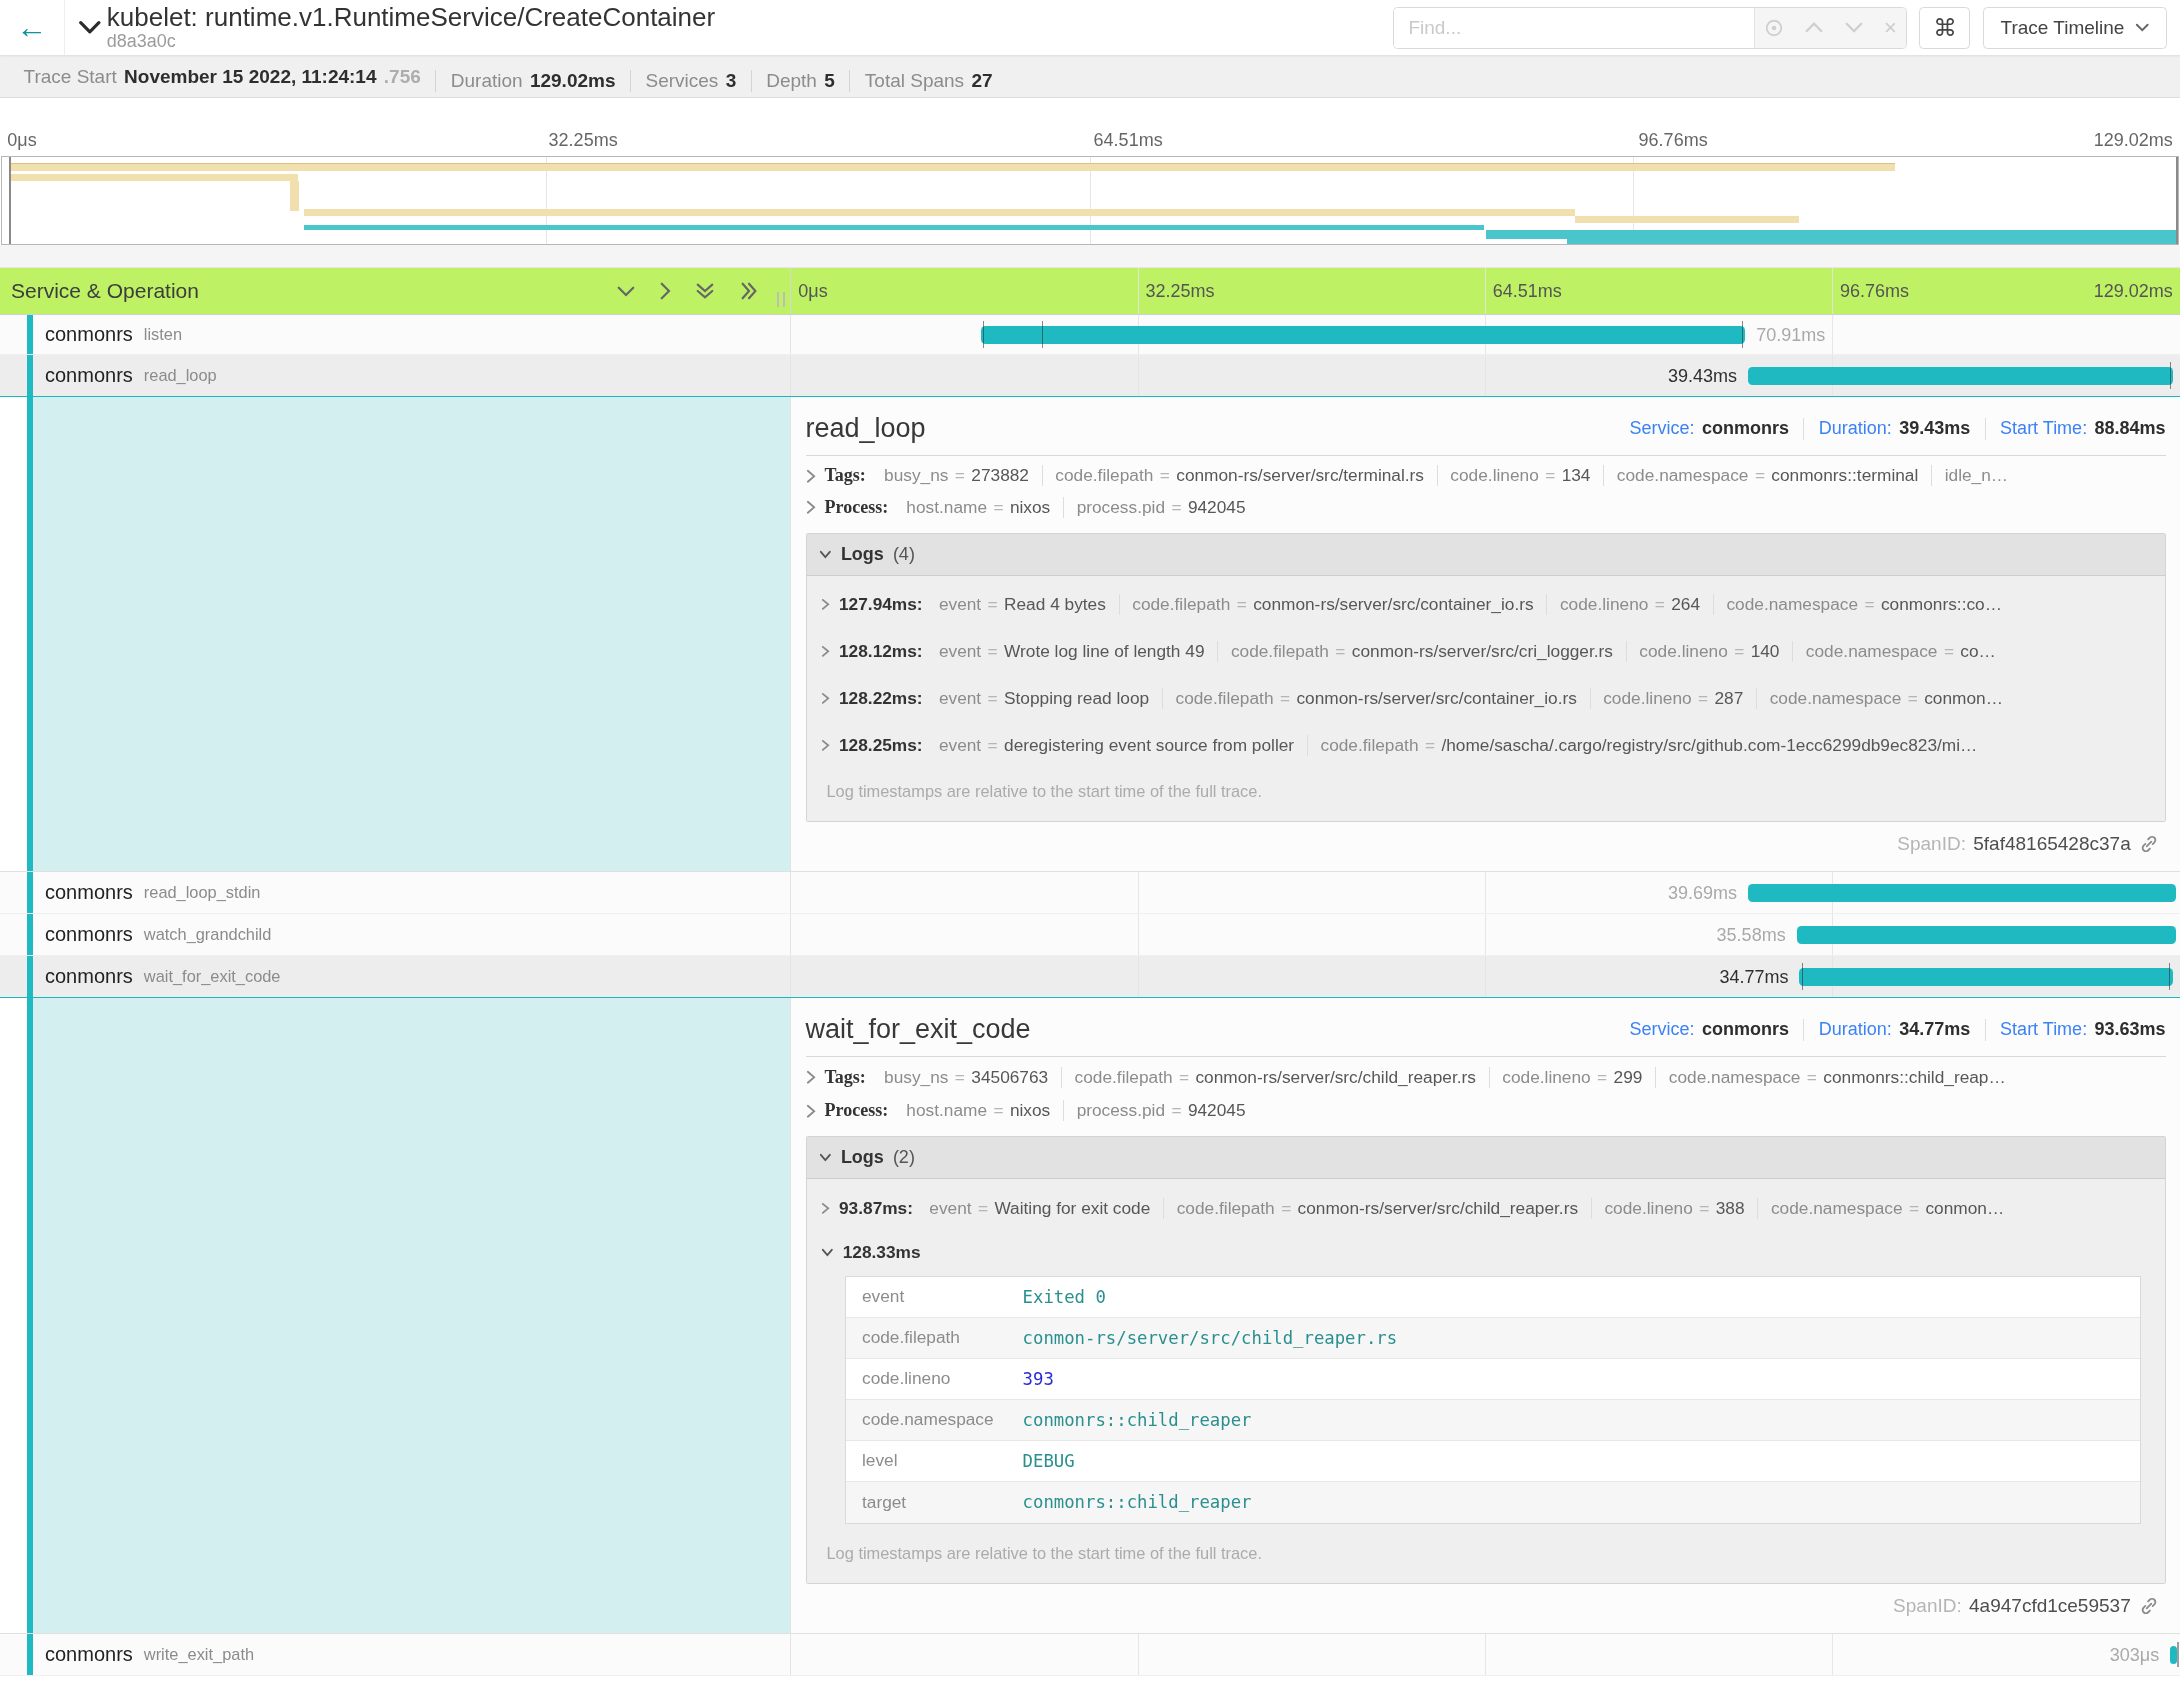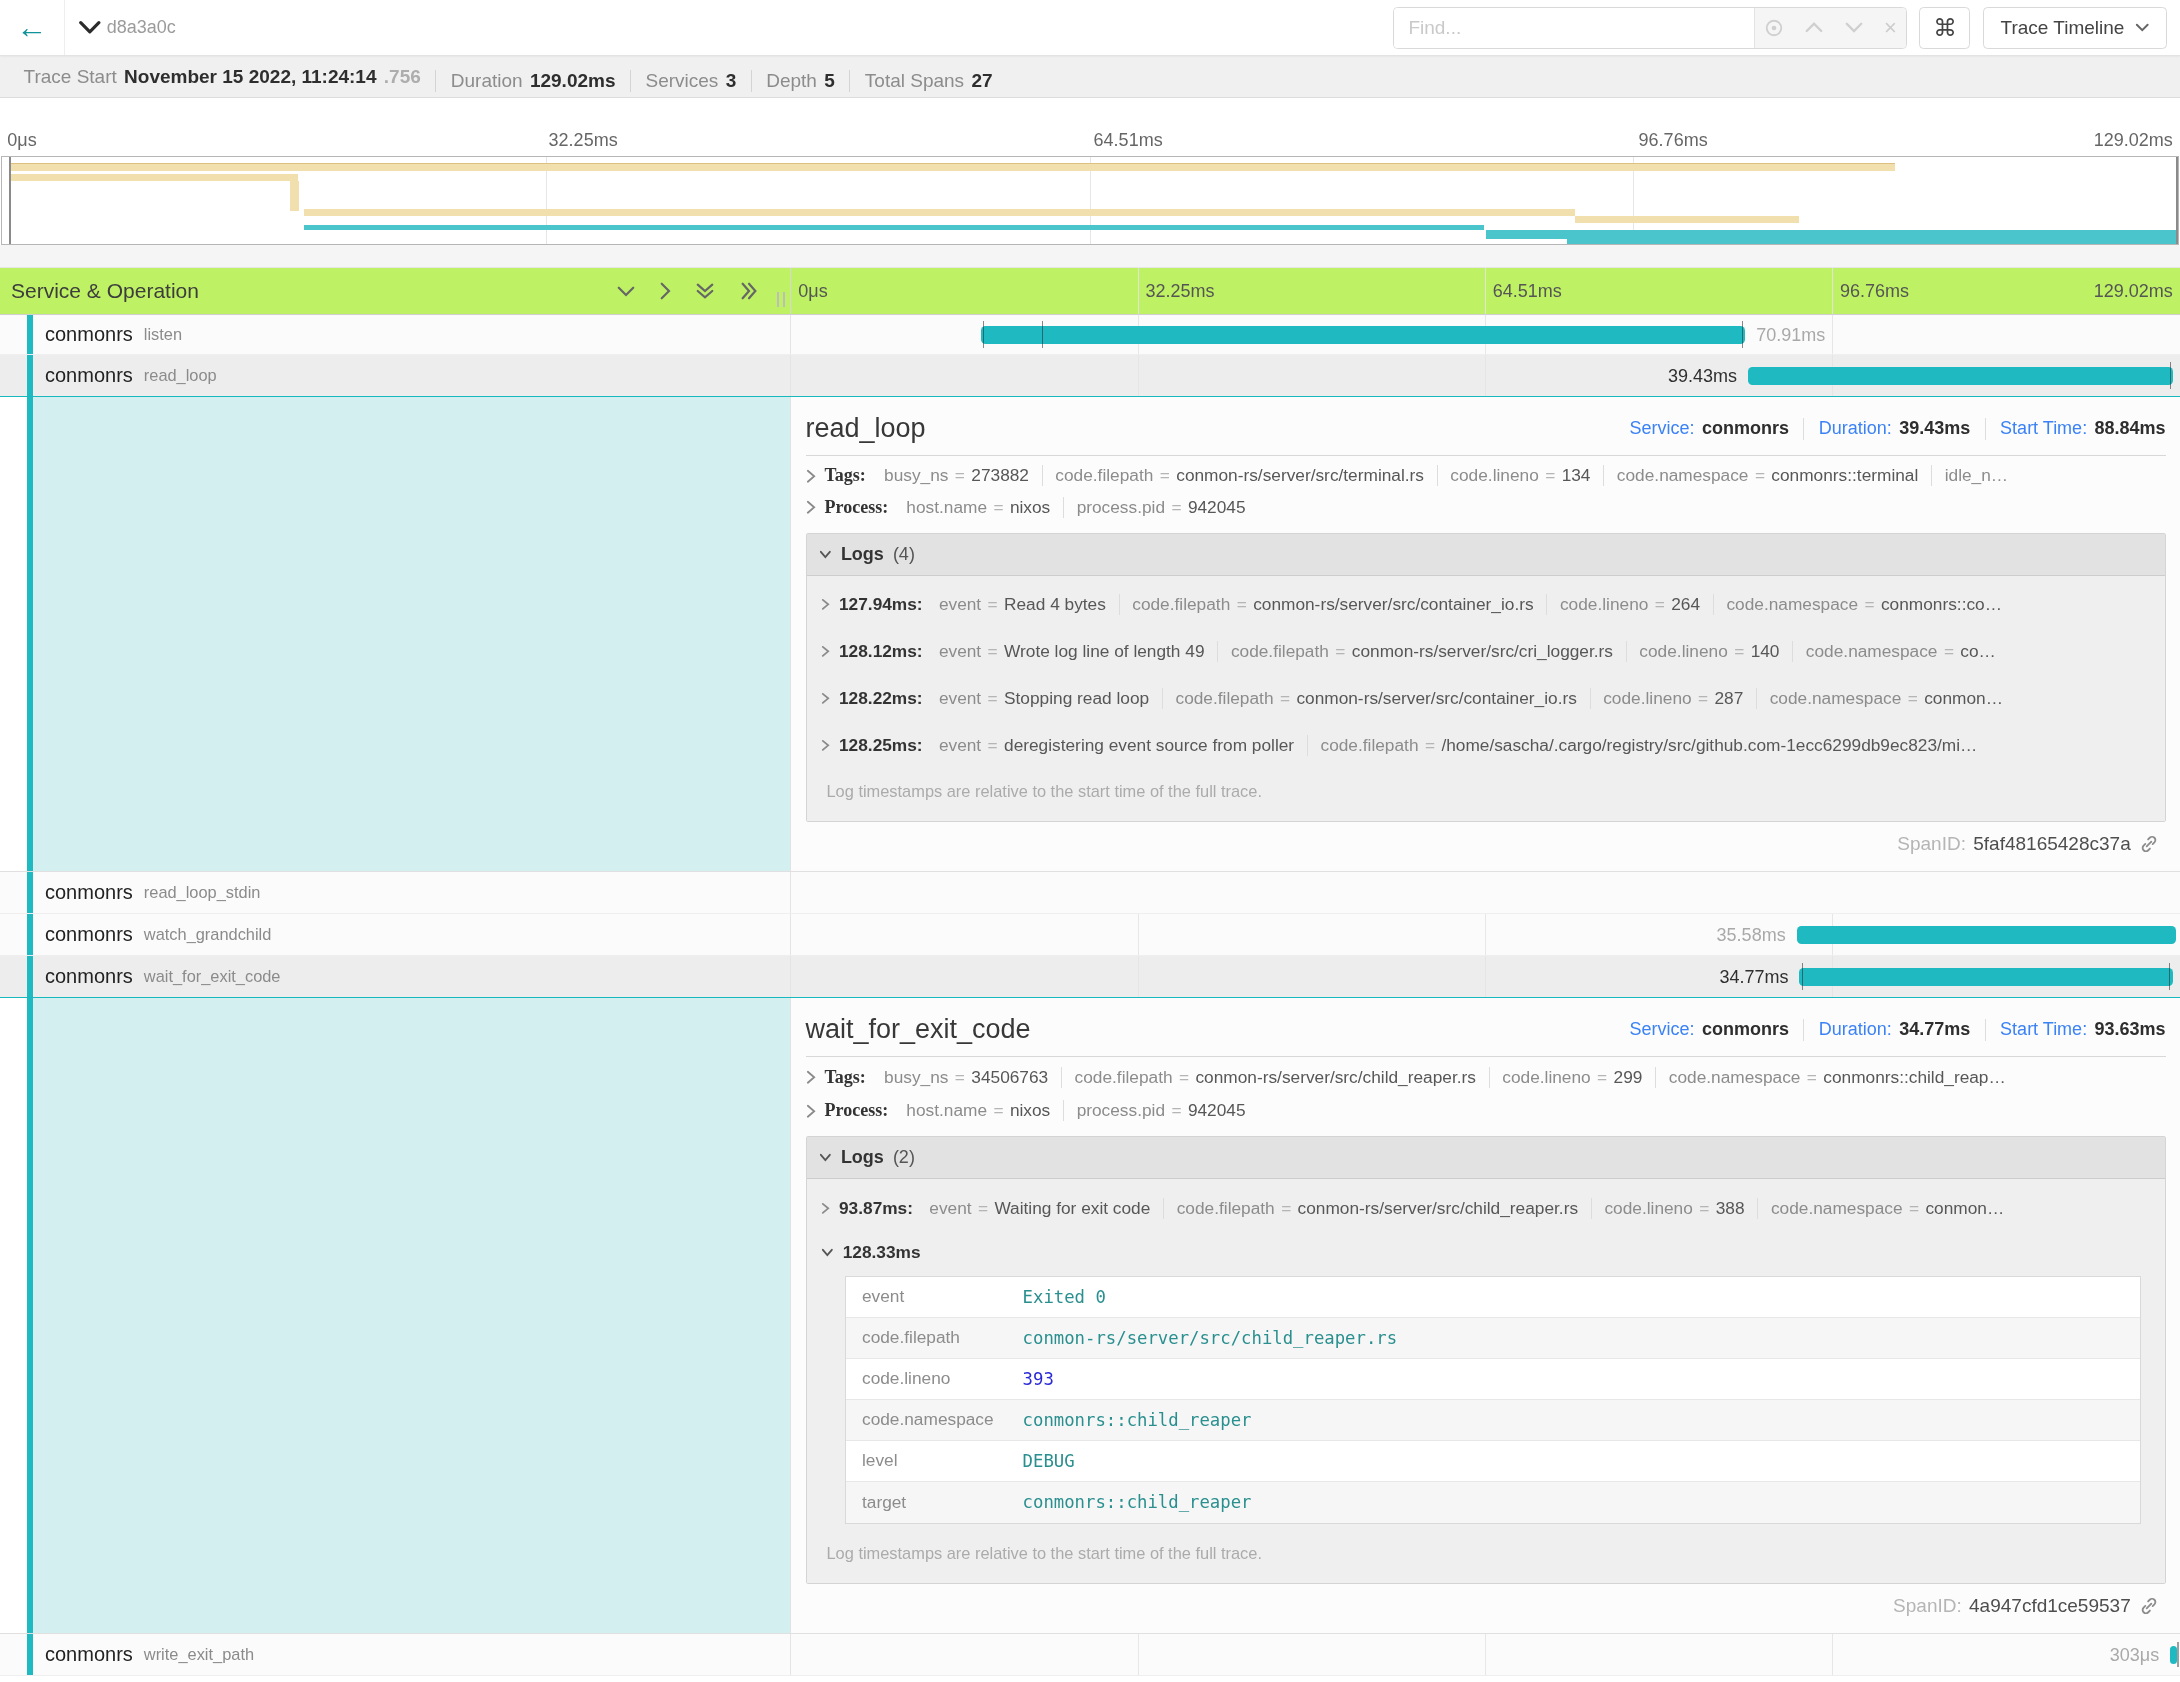--- a/index.html
+++ b/index.html
@@ -131,20 +131,21 @@
 <header class="topbar">
   <div class="backbtn">
     <span>←</span>
   </div>
   <div class="title-toggle">
     <svg class="icon" width="23.6" height="14.5" viewBox="0 0 26 16">
         <polyline points="3,3 13,13 23,3" fill="none" stroke="#2b2b2b" stroke-width="3.5" stroke-linecap="round" stroke-linejoin="round"></polyline>
       </svg>
   </div>
   <div class="titles">
+    <h1>kubelet: runtime.v1.RuntimeService/CreateContainer</h1>
     <div class="tid">d8a3a0c</div>
   </div>
   <div class="topbar-right">
     <div class="findgroup">
       <input type="text" placeholder="Find..." style="">
       <div class="find-tools">
         <span class="ftool">
           <svg class="icon" width="20" height="20" viewBox="0 0 22 22">
               <circle cx="11" cy="11" r="8" fill="none" stroke="#cfcfcf" stroke-width="2"></circle>
               <circle cx="11" cy="11" r="2.6" fill="#cfcfcf"></circle>
@@ -539,20 +540,24 @@
     </div>
   </div>
 </div>
 
 <div class="srow" style="height:42px">
   <div class="srow-name">
       <span class="accent"></span>
     <span class="svc">conmonrs</span>
     <span class="op">read_loop_stdin</span>
   </div>
+  <div class="srow-tl tl-bg">
+    <div class="bar" style="left:68.9%;width:30.8%"></div>
+    <span class="dur" style="right:calc(31.1% + 11px)">39.69ms</span>
+  </div>
 </div>
 
 <div class="srow" style="height:42px">
   <div class="srow-name">
       <span class="accent"></span>
     <span class="svc">conmonrs</span>
     <span class="op">watch_grandchild</span>
   </div>
   <div class="srow-tl tl-bg">
     <div class="bar" style="left:72.4%;width:27.3%"></div>

